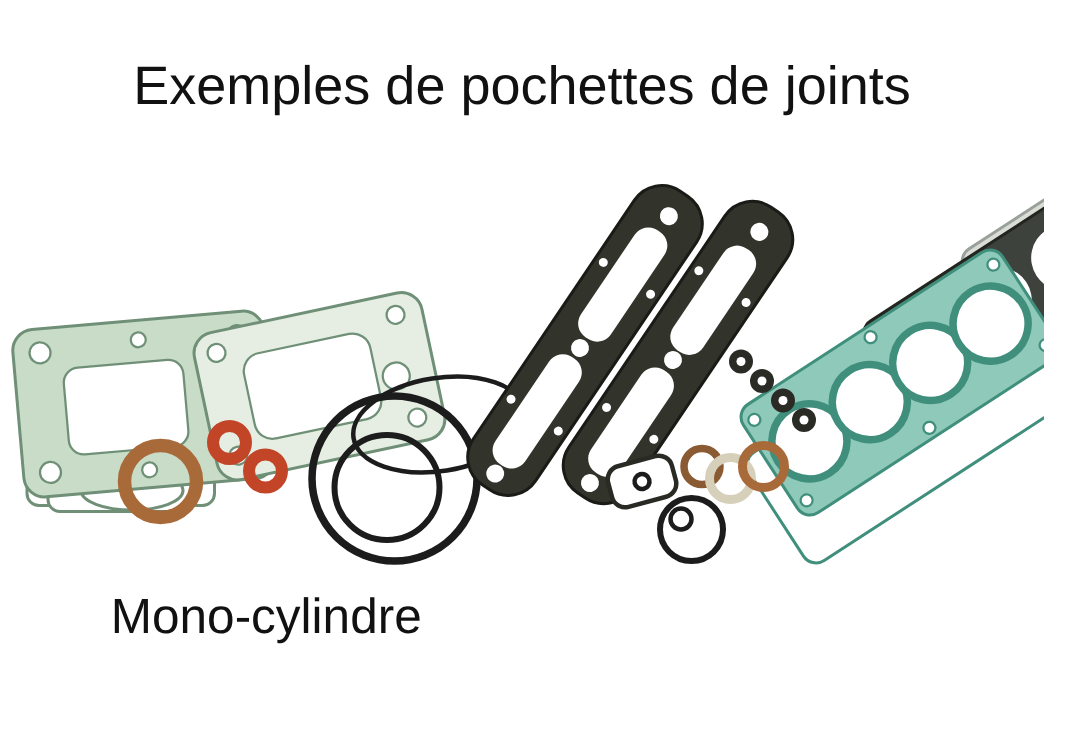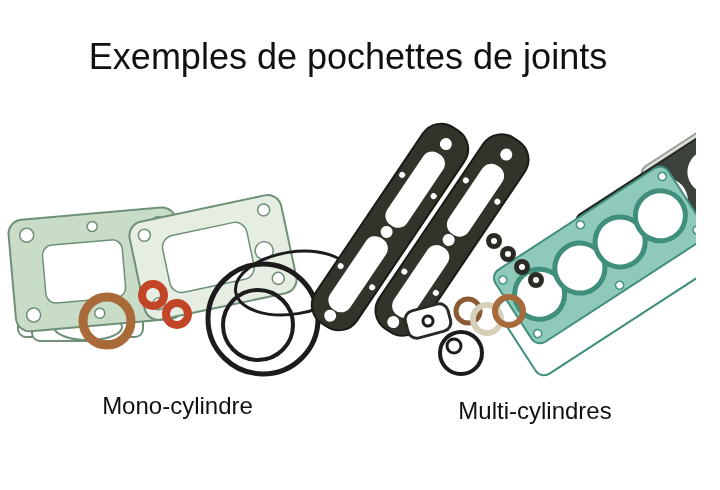--- a/index.html
+++ b/index.html
@@ -9,21 +9,21 @@
     font-family:"Liberation Sans",sans-serif;
   }
   .page{position:relative;width:696px;height:490px;overflow:hidden;background:var(--background,#fff);}
   .title{
     position:absolute;top:12px;left:0;width:100%;
     text-align:center;font-size:36px;line-height:42px;
     color:var(--text,#111);font-weight:400;
   }
   .art{position:absolute;top:95px;left:0;width:720px;height:300px;}
   .label{
-    position:absolute;font-size:24px;color:var(--text,#111);
+    position:absolute;font-size:33px;color:var(--text,#111);
     text-align:center;font-weight:400;white-space:nowrap;
   }
   .label-left{left:25px;width:305px;top:392px;}
   .label-right{left:385px;width:300px;top:397px;}
 
   
   .green{fill:var(--green_fill,#c9dcc8);stroke:var(--green_stroke,#6f9077);stroke-width:2;}
   .green-light{fill:var(--green_fill_light,#e6eee4);stroke:var(--green_stroke,#6f9077);stroke-width:2;}
   .hole{fill:#fff;stroke:var(--green_stroke,#6f9077);stroke-width:1.5;}
   .outline-green{fill:#fff;stroke:var(--green_stroke,#6f9077);stroke-width:2;}
@@ -184,15 +184,14 @@
       </g>
 
       <g>
         <circle class="ring-black sw4" cx="461" cy="258" r="21"></circle>
         <circle class="ring-black sw3" cx="454" cy="251" r="7"></circle>
       </g>
     </g>
   </svg>
 
   <div class="label label-left">Mono-cylindre</div>
-  <div class="label label-right">Multi-cylindres</div>
 
 </div>
 
 </body></html>

